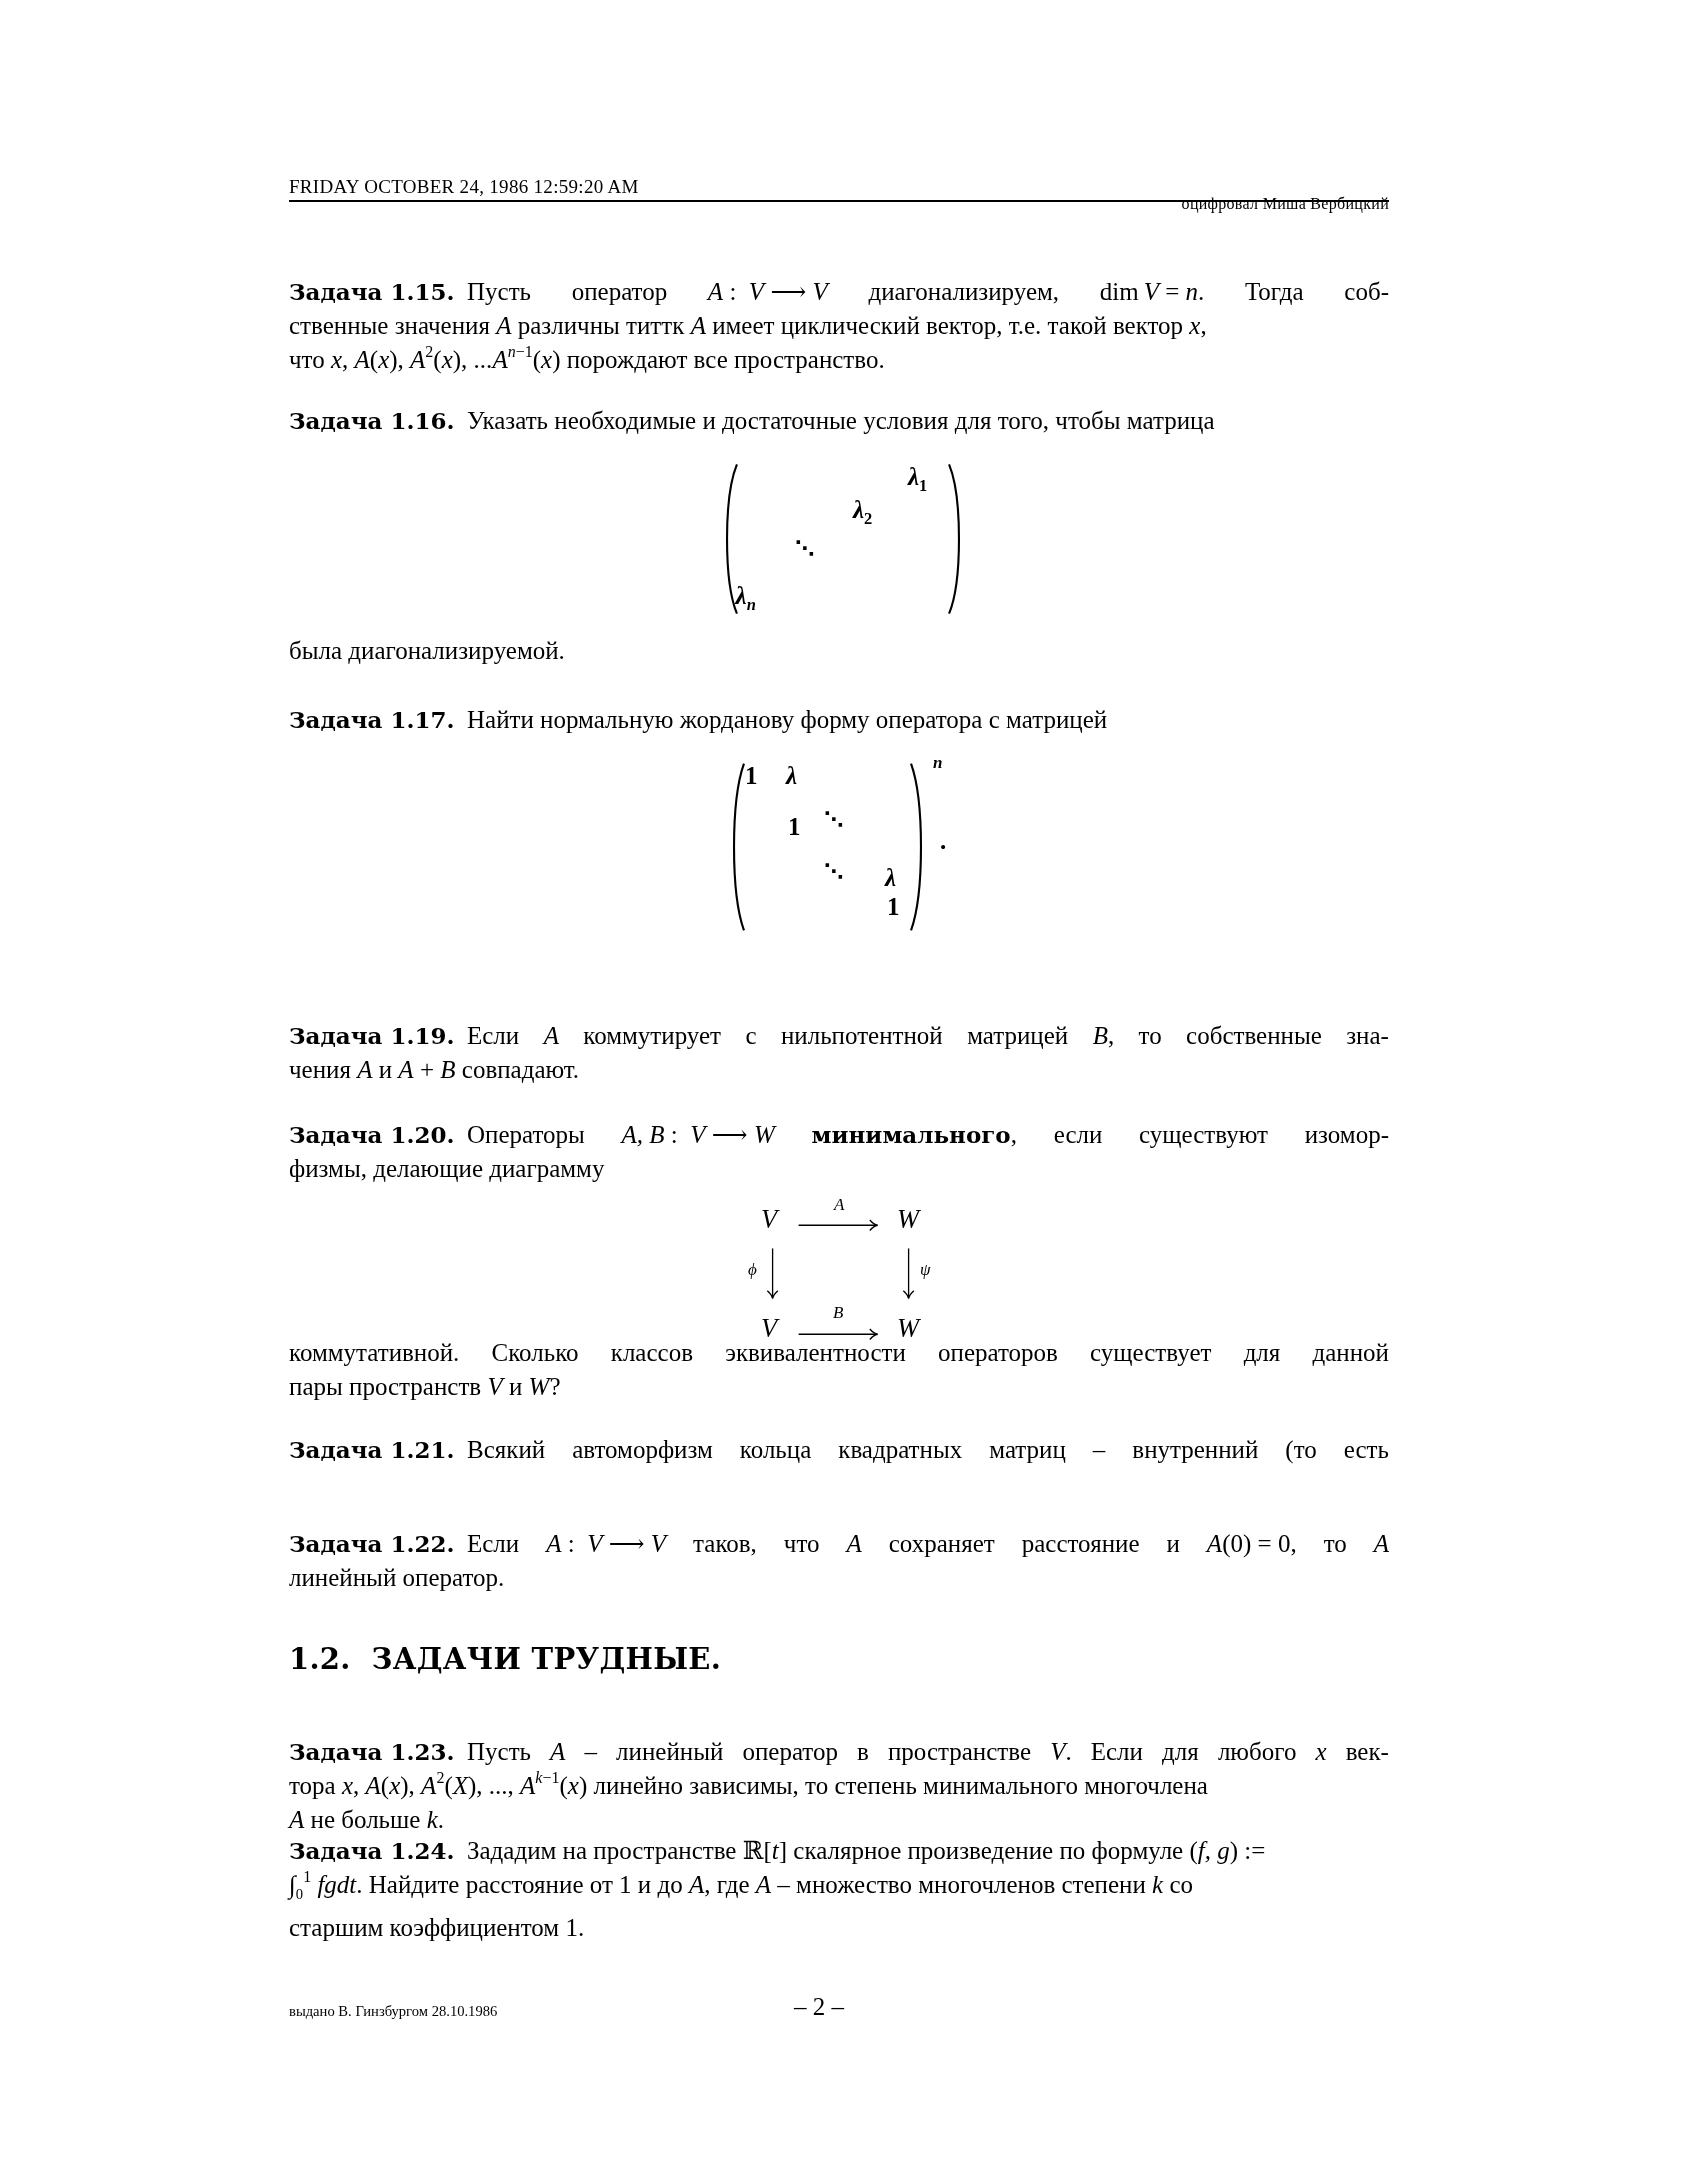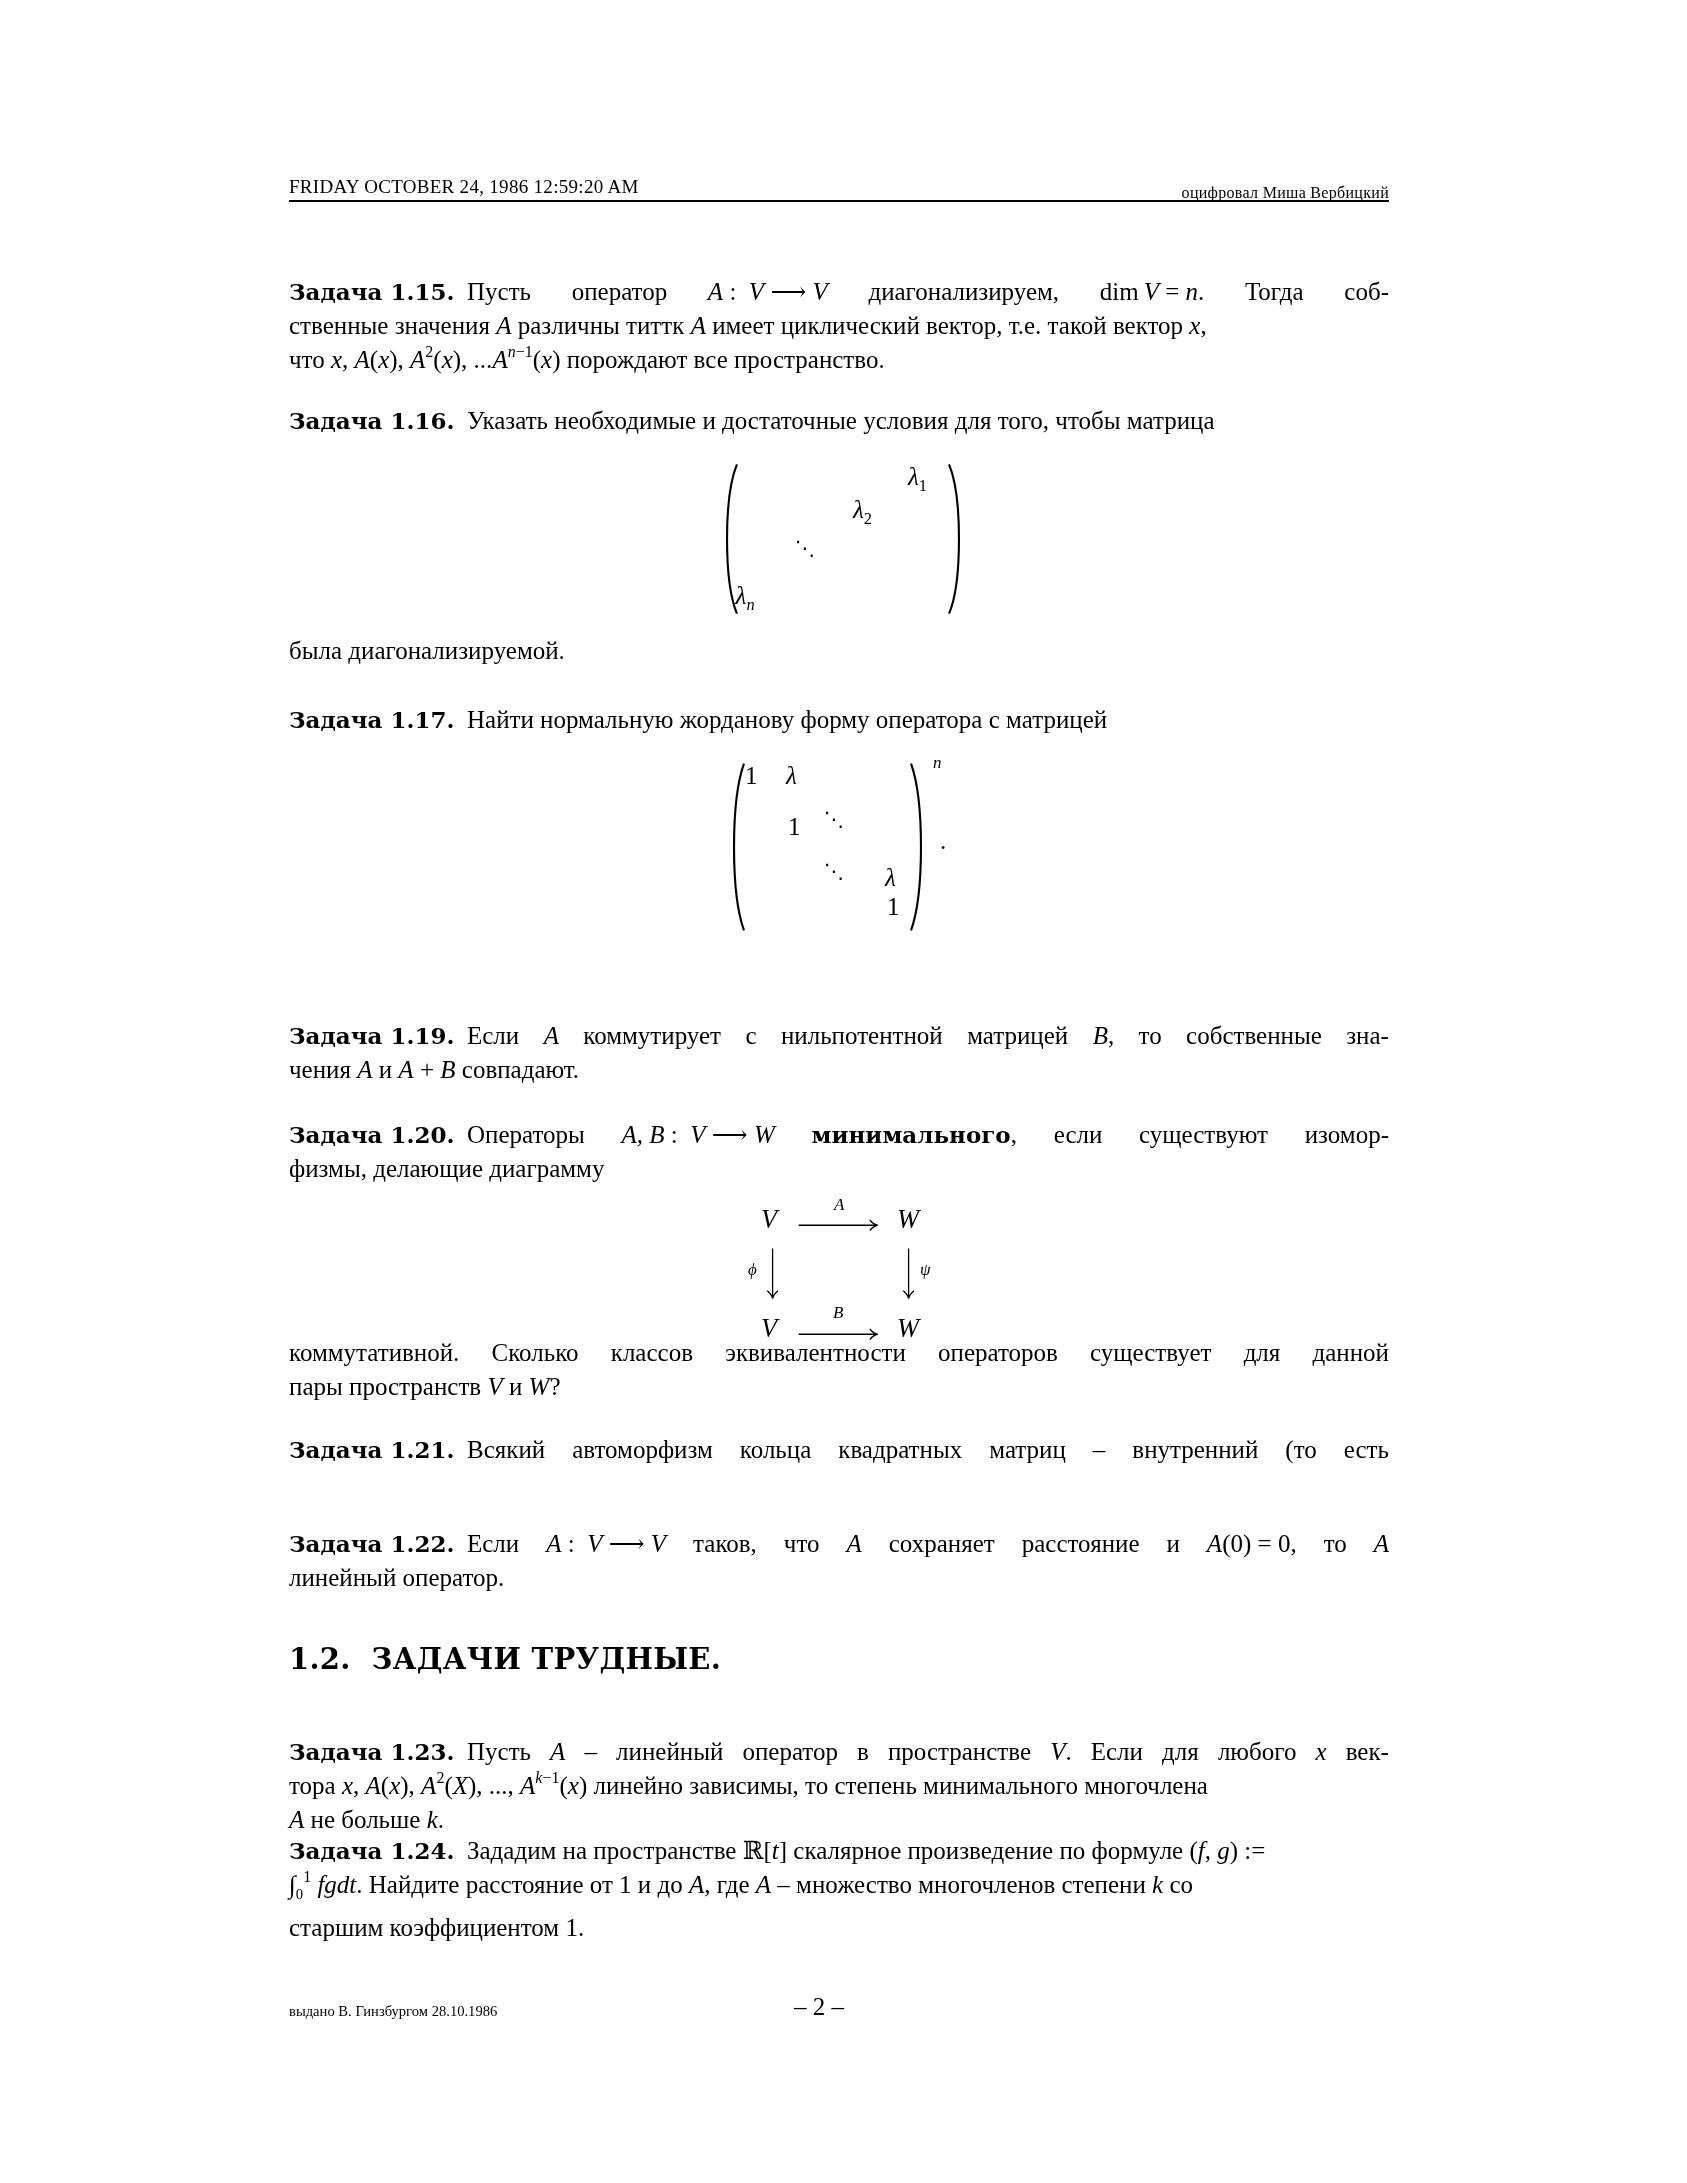--- a/index.html
+++ b/index.html
@@ -2,35 +2,35 @@
 <html style="font-size:10.6px"><head>
 <meta charset="utf-8">
 <style>
   html, body { margin:0; padding:0; background:#ffffff; }
   body { width:1687px; height:2183px; position:relative; overflow:hidden;
          font-family:"DejaVu Serif","Liberation Serif",serif; color:#000; }
   .page { position:absolute; left:0; top:0; width:1369px; height:2183px; }
   .hdr { position:absolute; left:289px; top:176px; width:1100px; height:26.5px;
          font-family:"Liberation Serif","DejaVu Serif",serif; font-size:19px; letter-spacing:0.3px; }
   .hdr .l { position:absolute; left:0; top:0; }
-  .hdr .r { position:absolute; right:0; top:8px; font-size:16px; }
+  .hdr .r { position:absolute; right:0; top:19px; font-size:16px; }
   .rule { position:absolute; left:289px; top:200px; width:1100px; height:2px; background:#000; }
   .para { position:absolute; left:289px; width:1100px;
           font-family:"Liberation Serif","DejaVu Serif",serif; font-size:25px; line-height:34px;
           text-align:justify; }
   .para b { font-family:"DejaVu Serif",serif; font-weight:bold; font-size:23px; }
   .para .line { display:block; white-space:nowrap; text-align:left; }
   .jl { display:flex; justify-content:space-between; white-space:nowrap;gap:12px; }
   i.m { font-style:italic; }
   sup { font-size:16px; line-height:0; vertical-align:10.6px; }
   .sec { position:absolute; left:289px; top:1642px; font-family:"DejaVu Serif",serif; font-weight:bold;
          font-size:29px; letter-spacing:0.3px; }
   .ftr-l { position:absolute; left:289px; top:2003px; font-family:"Liberation Serif",serif; font-size:14.6px; }
   .ftr-c { position:absolute; left:794px; top:1993px; font-family:"Liberation Serif",serif; font-size:25px; }
-  .mtx { position:absolute; }
+  .mtx { position:absolute;font-weight:bold; }
   .paren { position:absolute; }
   .cell { position:absolute; font-family:"Liberation Serif",serif; font-size:25px; }
   .cell sub { font-size:16.5px; font-style:normal; }
   .dots { position:absolute; font-family:"DejaVu Sans",sans-serif; font-size:20px; }
   .diag { position:absolute; }
   .dg { position:absolute; font-family:"Liberation Serif",serif; font-style:italic; font-size:26.5px; }
   .dgs { position:absolute; font-family:"Liberation Serif",serif; font-style:italic; font-size:17px; }
 </style>
 </head>
 <body>

